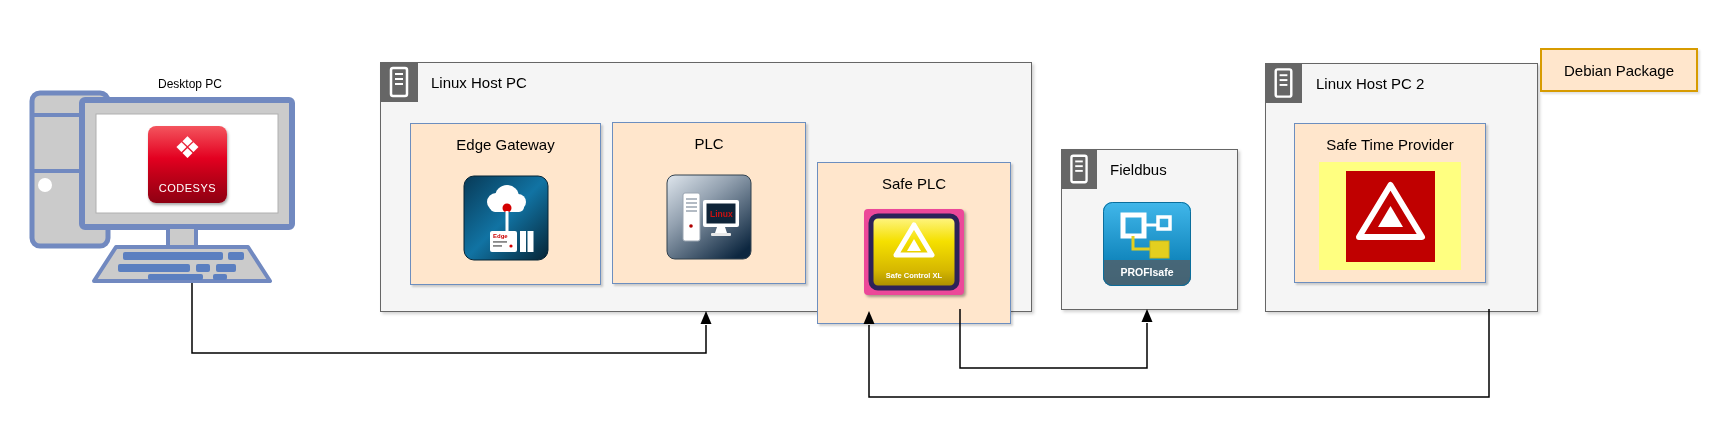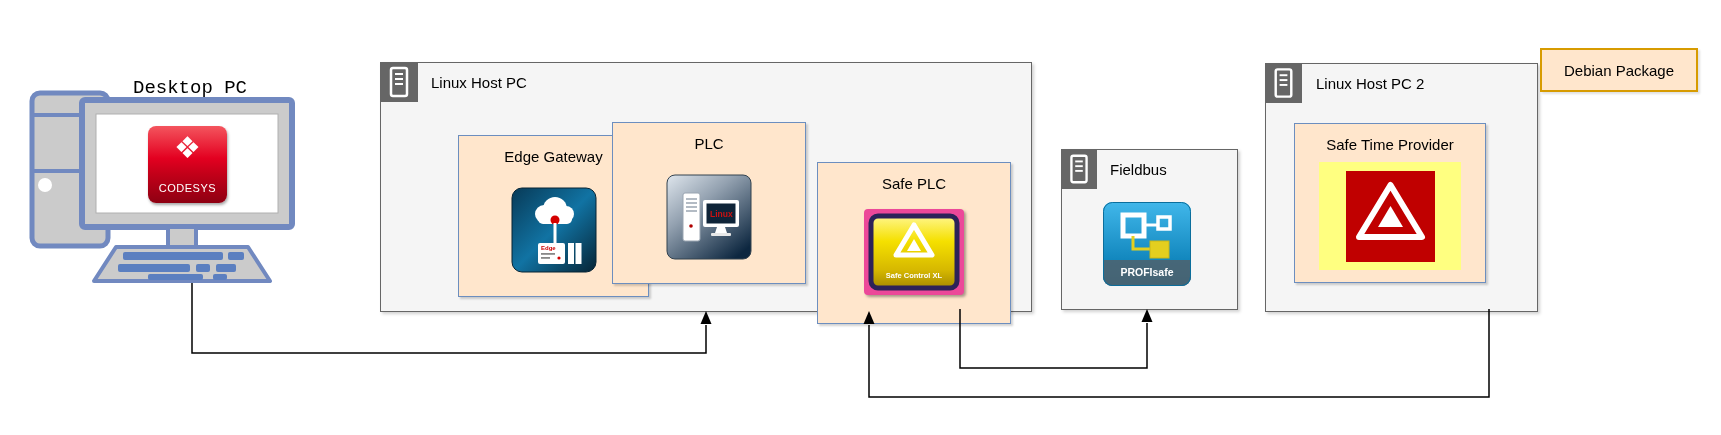--- a/index.html
+++ b/index.html
@@ -1,18 +1,18 @@
 <!DOCTYPE html>
 <html><head>
 <meta charset="utf-8">
 <style>
   html,body{margin:0;padding:0;background:#fff;}
   #canvas{position:relative;width:1721px;height:435px;background:#fff;overflow:hidden;
           font-family:"Liberation Sans",sans-serif;color:#000;}
-  .lbl{position:absolute;font-size:19px;white-space:nowrap;font-family:Liberation Mono, monospace;}
+  .lbl{position:absolute;font-size:12px;white-space:nowrap;}
   .center{text-align:center;}
 
   
   .container{position:absolute;background:#f5f5f5;border:1px solid #666;
              box-shadow:2px 2px 3px rgba(0,0,0,.18);}
   .c-header-icon{position:absolute;left:-1px;top:-1px;width:38px;height:40px;background:#666;}
   .c-label{position:absolute;left:50px;top:11px;font-size:15px;text-align:center;}
 
   
   .module{position:absolute;background:#ffe6cc;border:1px solid #6c8ebf;
@@ -86,21 +86,21 @@
     <div class="c-header-icon">
       <svg width="38" height="40" viewBox="0 0 38 40">
         <rect x="11" y="6" width="16" height="28" rx="2" fill="none" stroke="#fff" stroke-width="2.5"></rect>
         <line x1="15" y1="12" x2="23" y2="12" stroke="#fff" stroke-width="2"></line>
         <line x1="15" y1="17" x2="23" y2="17" stroke="#fff" stroke-width="2"></line>
         <line x1="15" y1="22" x2="23" y2="22" stroke="#fff" stroke-width="2"></line>
       </svg>
     </div>
     <div class="c-label">Linux Host PC</div>
 
-    <div class="module" style="left:29px;top:72px;width:189px;height:160px;margin-left:48px;">
+    <div class="module" style="left:29px;top:60px;width:189px;height:160px;">
       <div class="module-label">Edge Gateway</div>
       <svg class="module-icon" style="top:51px;" width="86" height="86" viewBox="0 0 86 86">
         <defs>
           <linearGradient id="gradEdge" x1="0" y1="0" x2="1" y2="1">
             <stop offset="0" stop-color="#083a57"></stop>
               <stop offset="0.5" stop-color="#1173a3"></stop>
               <stop offset="1" stop-color="#062435"></stop>
           </linearGradient>
         </defs>
         <rect x="1" y="1" width="84" height="84" rx="10" fill="url(#gradEdge)" stroke="#062435"></rect>

